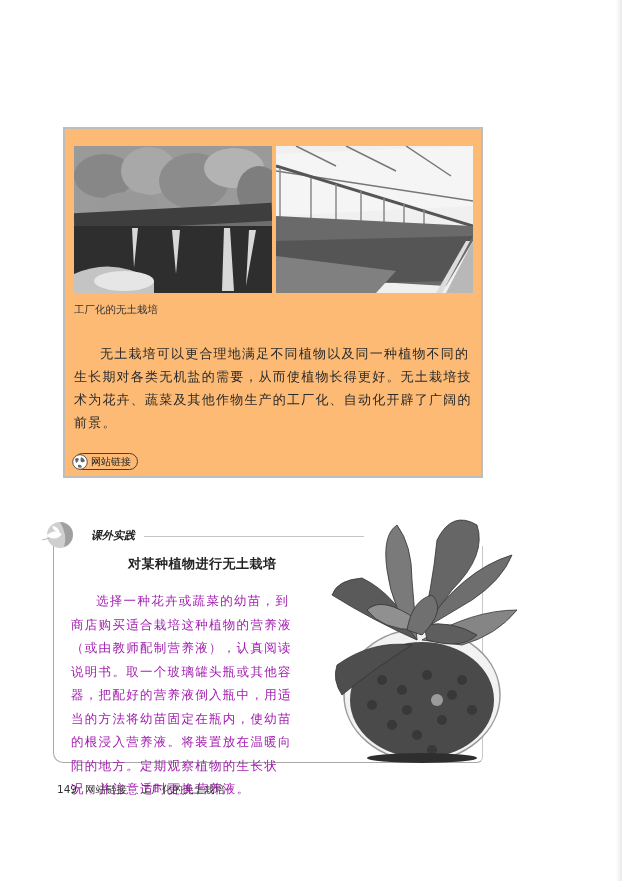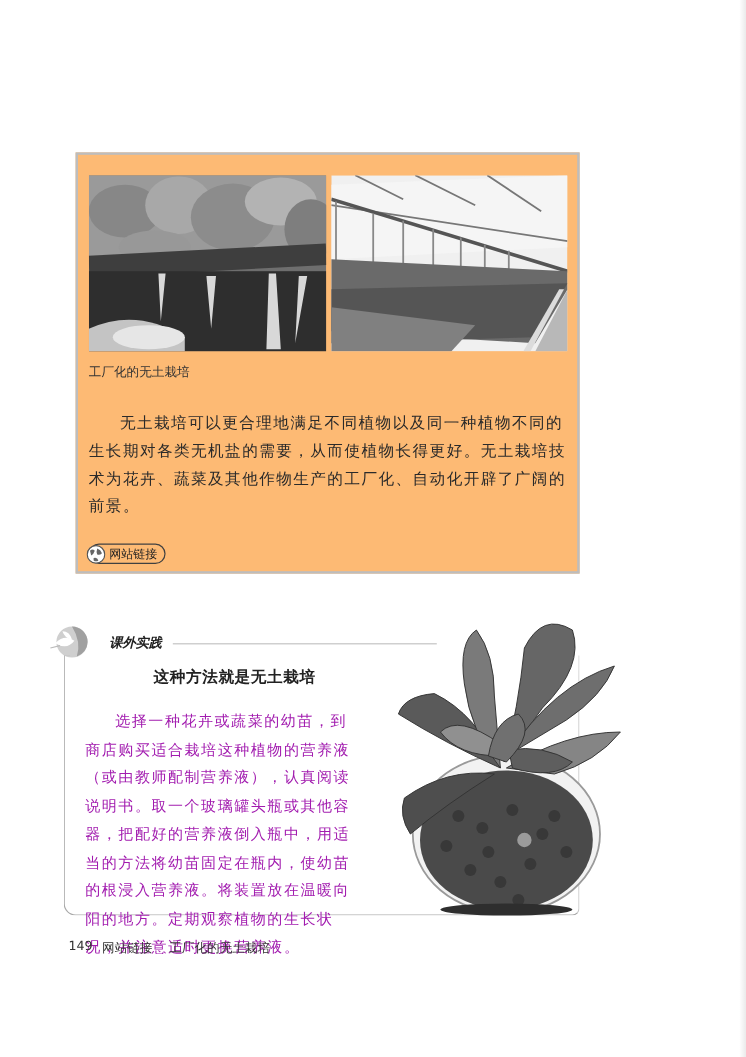--- a/index.html
+++ b/index.html
@@ -120,21 +120,21 @@
     <path d="M6 16 Q14 8 22 14 Q16 22 6 16 Z" fill="#ffffff"></path>
     <path d="M12 6 Q18 6 20 13 Q14 12 12 6 Z" fill="#ffffff"></path>
     <path d="M2 20 L10 18" stroke="#bbb" stroke-width="1"></path>
   </svg>
   <span class="activity-label">课外实践</span>
   <div class="header-rule"></div>
 </div>
 
 <div class="activity-box"></div>
 
-<div class="activity-title">这种方法就是无土栽培</div>
+<div class="activity-title">对某种植物进行无土栽培</div>
 
 <div class="activity-text">
   <p>选择一种花卉或蔬菜的幼苗，到商店购买适合栽培这种植物的营养液（或由教师配制营养液），认真阅读说明书。取一个玻璃罐头瓶或其他容器，把配好的营养液倒入瓶中，用适当的方法将幼苗固定在瓶内，使幼苗的根浸入营养液。将装置放在温暖向阳的地方。定期观察植物的生长状况，并注意适时更换营养液。</p>
 </div>
 
 <div class="plant-photo">
   <svg width="210" height="265" viewBox="0 0 210 265">
 
     <ellipse cx="110" cy="195" rx="78" ry="66" fill="#f2f2f2" stroke="#9a9a9a" stroke-width="1.5"></ellipse>
     <ellipse cx="110" cy="200" rx="72" ry="58" fill="#4a4a4a"></ellipse>

